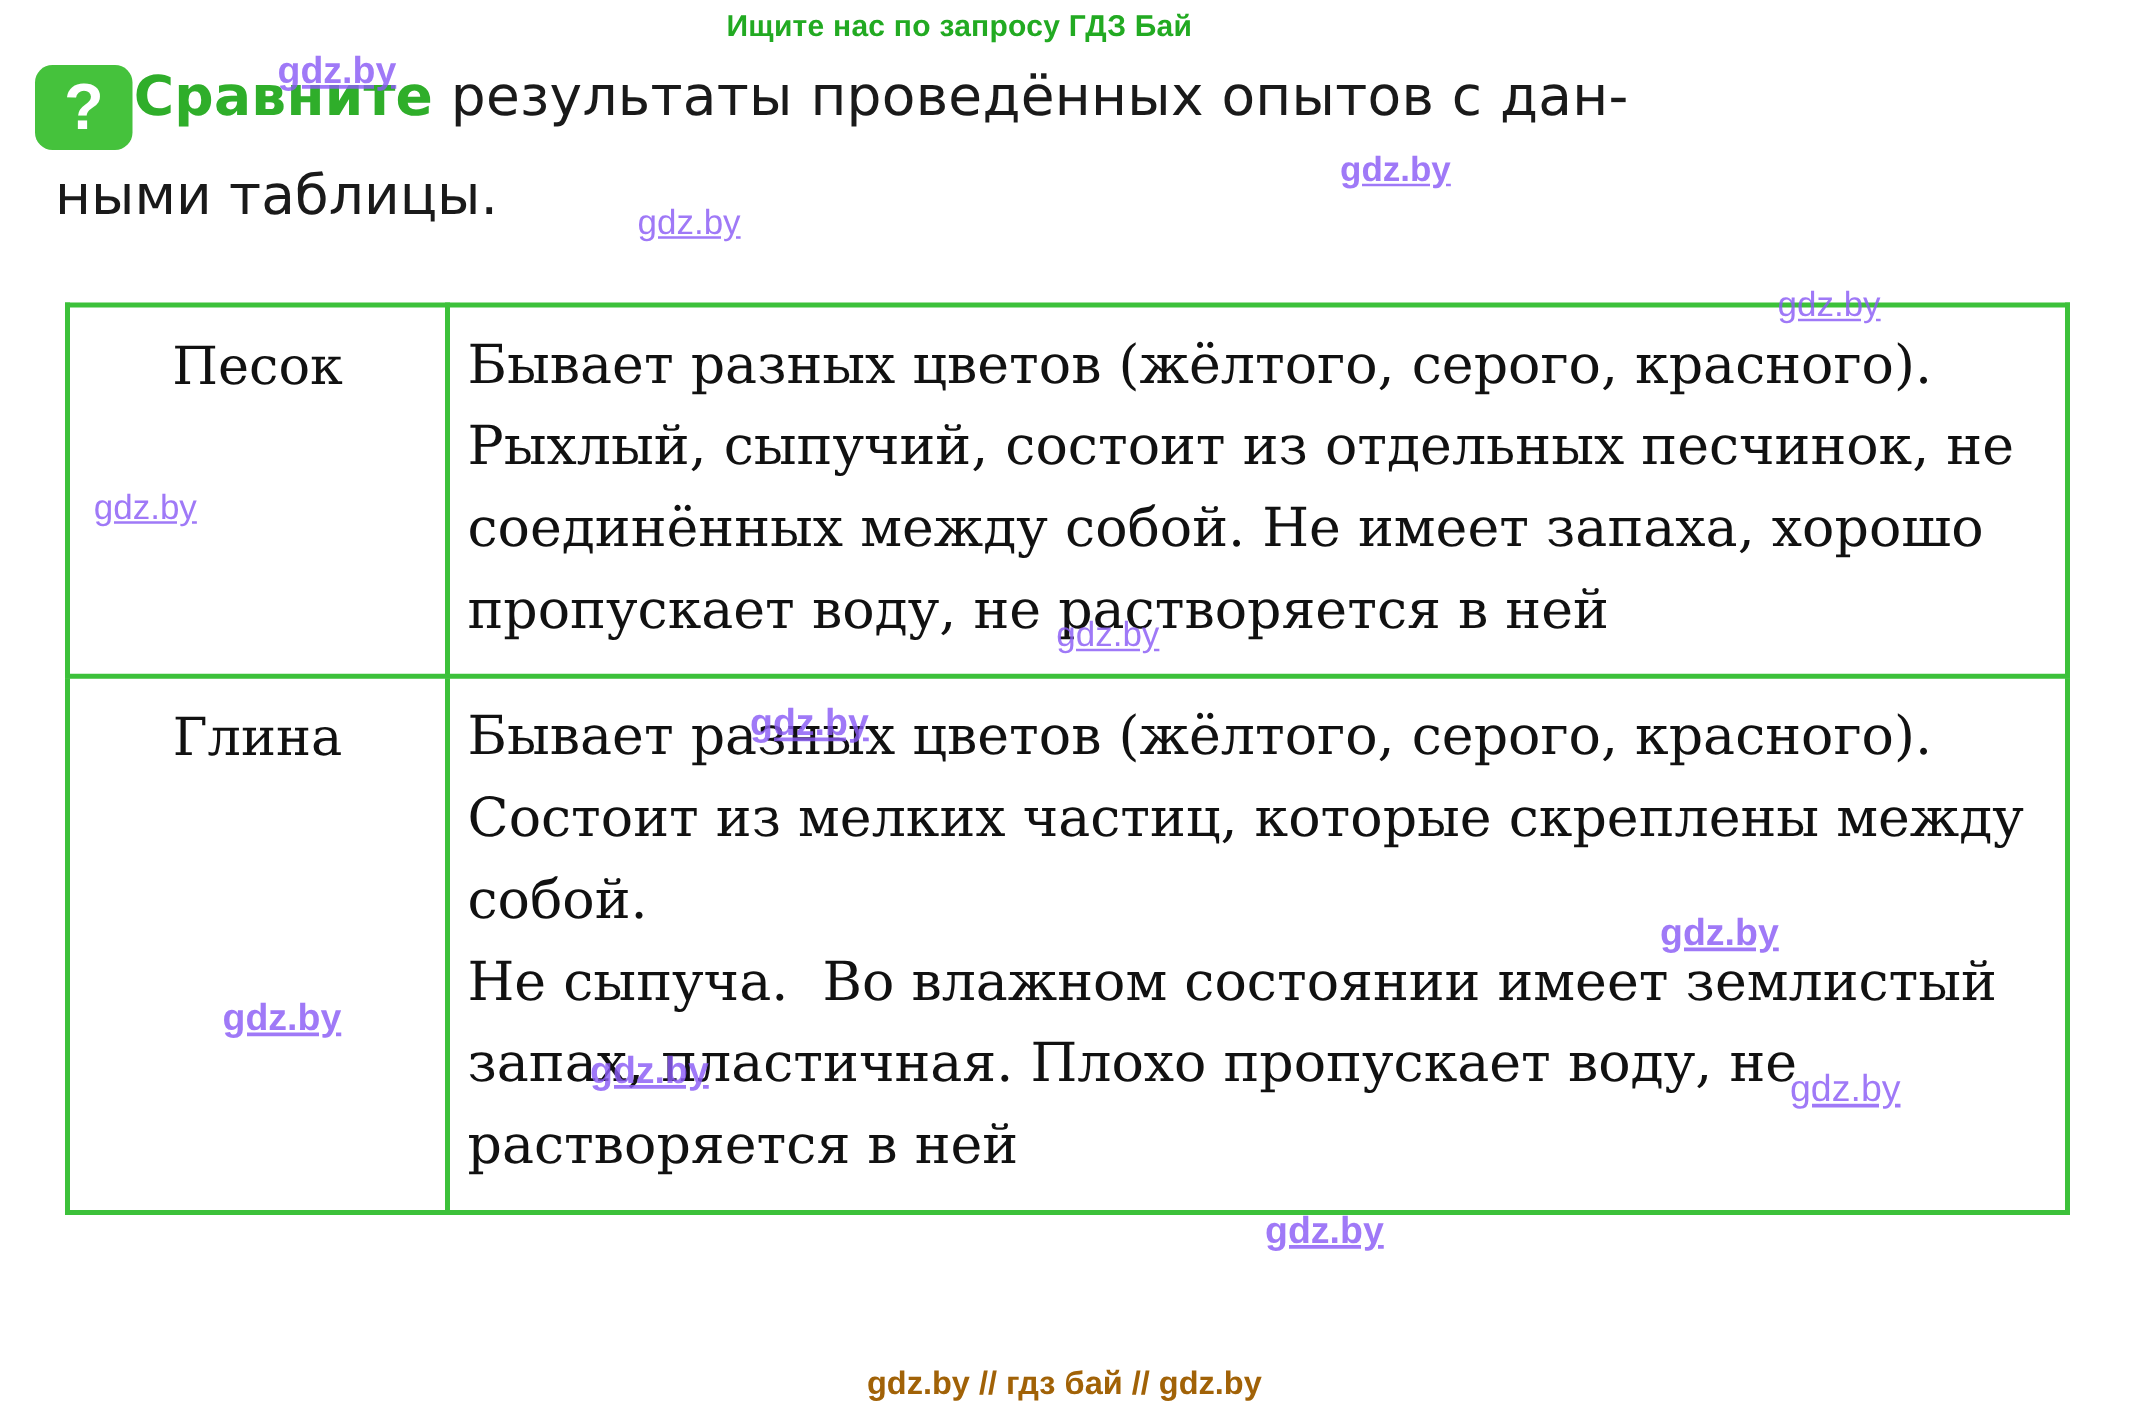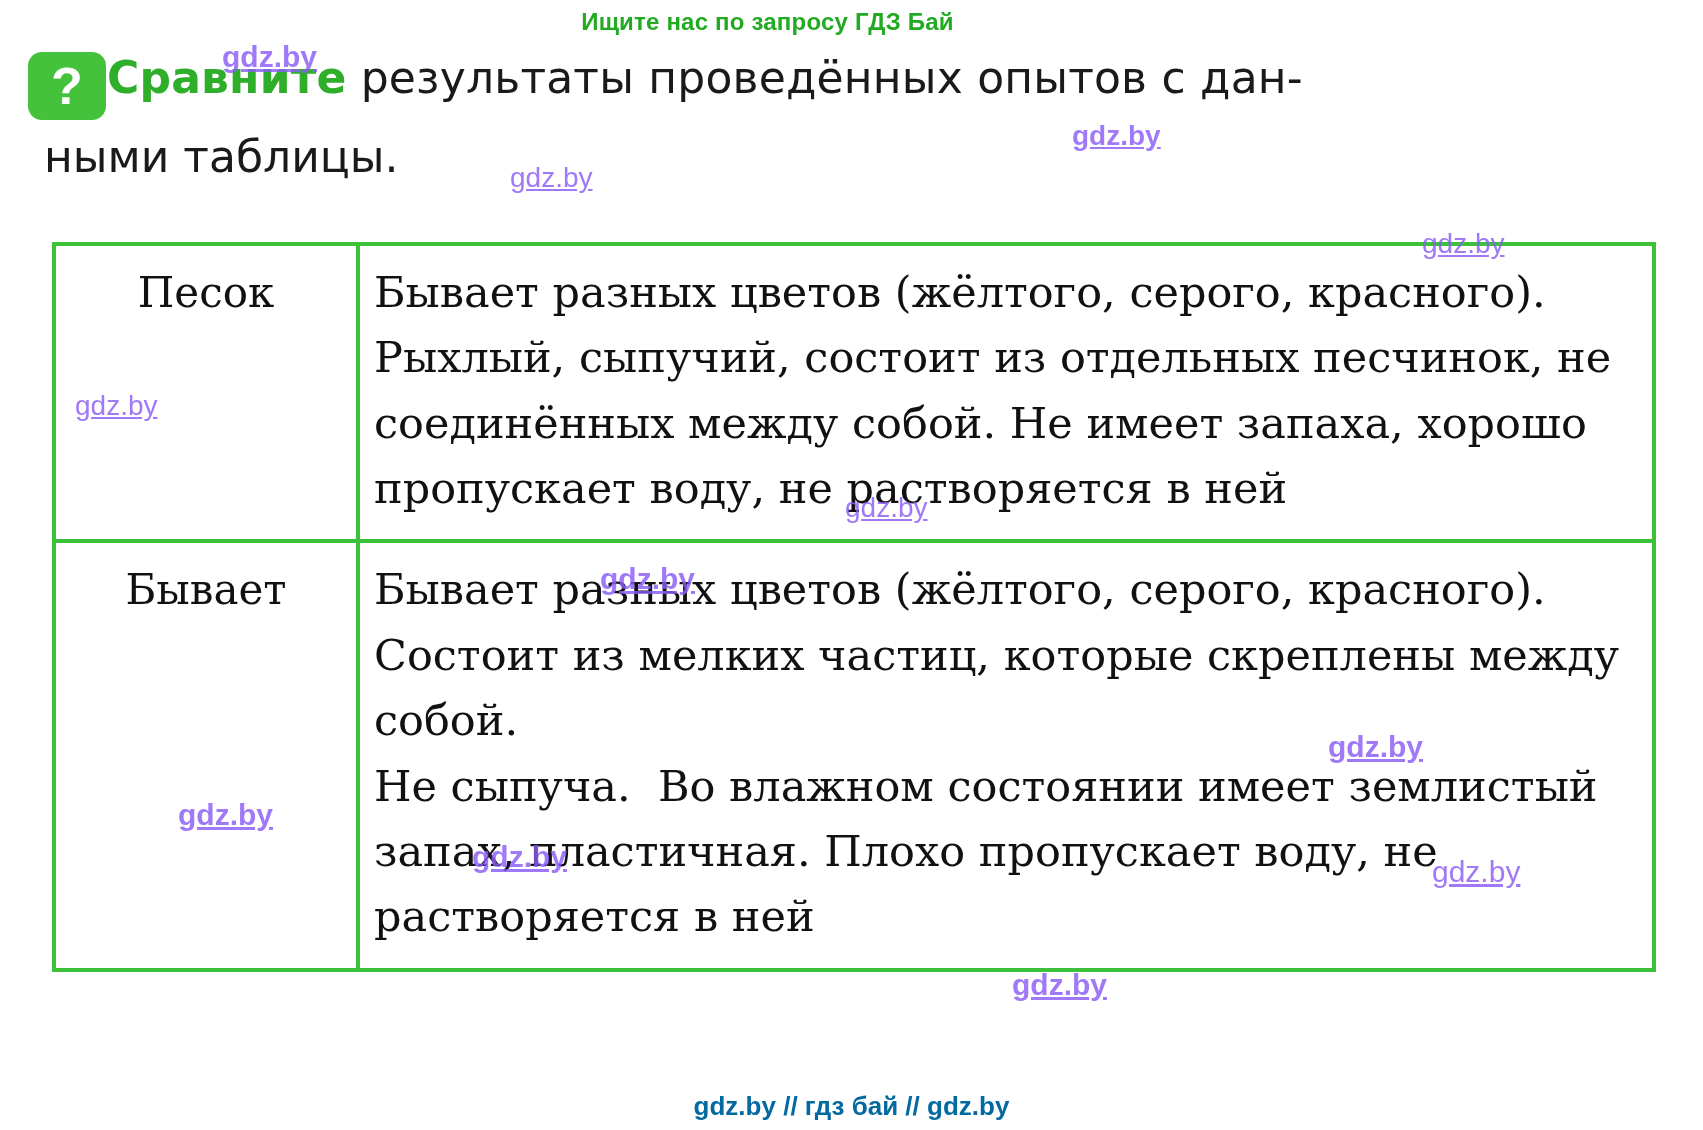--- a/index.html
+++ b/index.html
@@ -170,33 +170,33 @@
       <tr>
         <td class="col-name" style="border-color: rgb(60, 193, 58);">
           <span class="name-text">Песок</span>
         </td>
         <td class="col-desc" style="border-color: rgb(60, 193, 58);">
           <span class="desc-text">Бывает разных цветов (жёлтого, серого, красного). Рыхлый, сыпучий, состоит из отдельных песчинок, не соединённых между собой. Не имеет запаха, хорошо пропускает воду, не растворяется в ней</span>
         </td>
       </tr>
       <tr>
         <td class="col-name" style="border-color: rgb(60, 193, 58);">
-          <span class="name-text">Бывает</span>
+          <span class="name-text">Глина</span>
         </td>
         <td class="col-desc" style="border-color: rgb(60, 193, 58);">
           <span class="desc-text">Бывает разных цветов (жёлтого, серого, красного). Состоит из мелких частиц, которые скреплены между собой.
 Не сыпуча.  Во влажном состоянии имеет землистый запах, пластичная. Плохо пропускает воду, не растворяется в ней</span>
         </td>
       </tr>
     </tbody>
   </table>
 </div>
 
 <div class="bottom-banner">
-  <span class="bottom-banner-text" style="color: #0369a1;">gdz.by  //  гдз бай  //  gdz.by</span>
+  <span class="bottom-banner-text" style="color: #a16207;">gdz.by  //  гдз бай  //  gdz.by</span>
 </div>
 
 <div id="watermark-layer">
     <span class="wm" style="left: 222px; top: 40px; font-size: 30px; font-weight: bold;">gdz.by</span>
     <span class="wm" style="left: 1072px; top: 120px; font-size: 28px; font-weight: bold;">gdz.by</span>
     <span class="wm" style="left: 510px; top: 162px; font-size: 28px; font-weight: normal;">gdz.by</span>
     <span class="wm" style="left: 1422px; top: 228px; font-size: 28px; font-weight: normal;">gdz.by</span>
     <span class="wm" style="left: 75px; top: 390px; font-size: 28px; font-weight: normal;">gdz.by</span>
     <span class="wm" style="left: 845px; top: 492px; font-size: 28px; font-weight: normal;">gdz.by</span>
     <span class="wm" style="left: 600px; top: 562px; font-size: 30px; font-weight: bold;">gdz.by</span>

